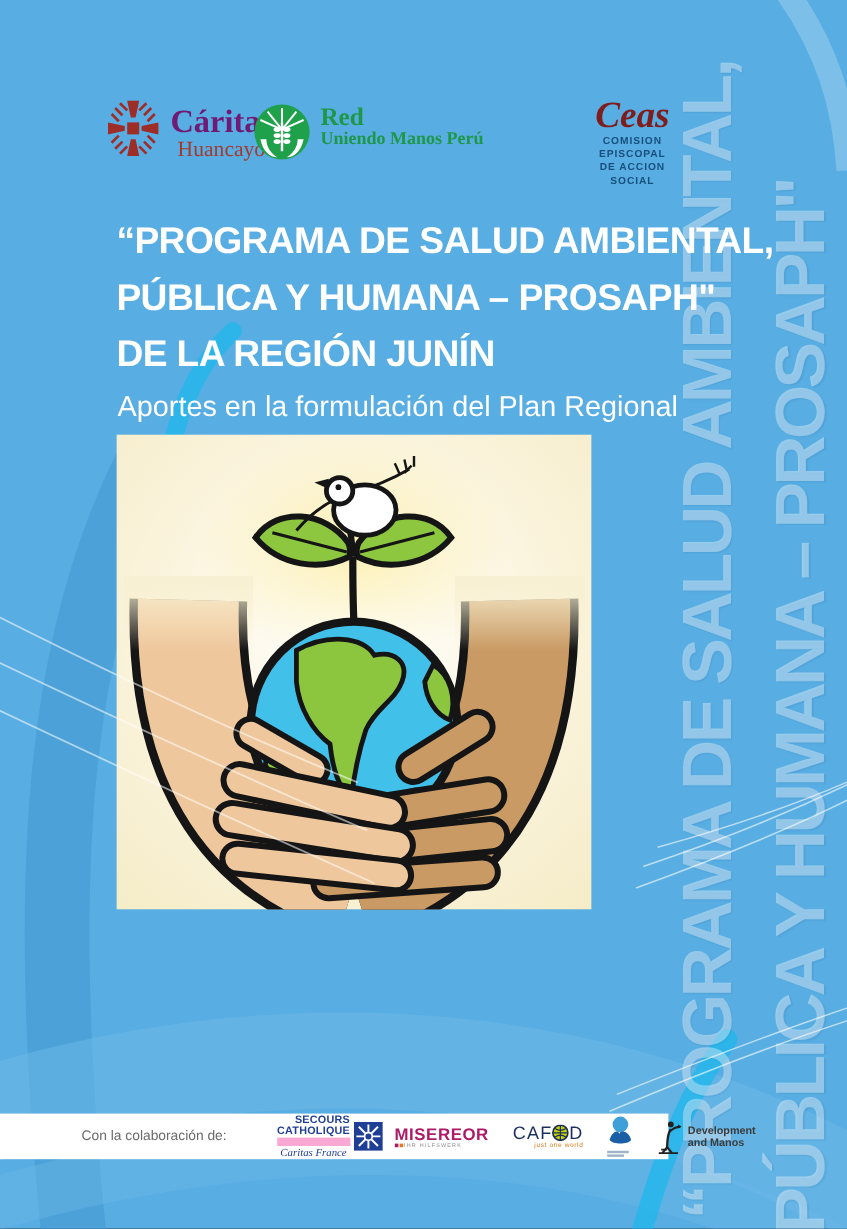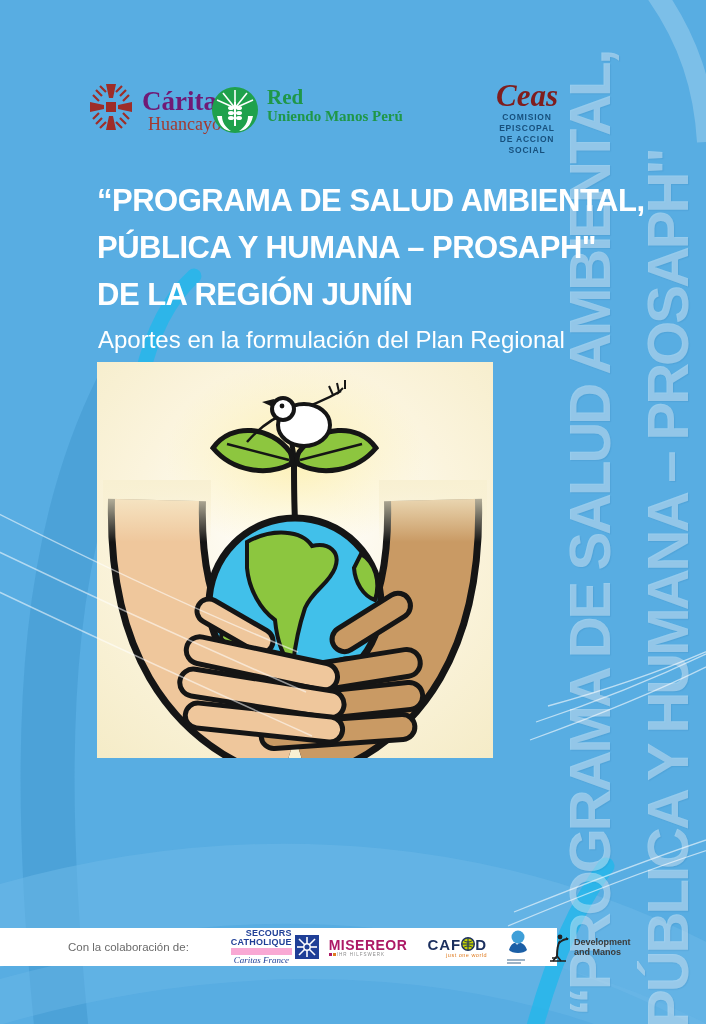--- a/index.html
+++ b/index.html
@@ -49,21 +49,21 @@
   #footer-bar{
     left:0;top:928px;width:557px;height:38px;background:#ffffff;z-index:2;
     display:flex;align-items:center;
   }
   .foot-label{font-size:11.5px;color:#6a6a6a;margin-left:68px;white-space:nowrap;}
   .sc-txt{font-size:9px;font-weight:bold;color:#1f3f97;line-height:9px;text-align:right;letter-spacing:0.2px;}
   .sc-script{font-family:"Liberation Serif",serif;font-style:italic;font-size:9px;color:#1f3f97;text-align:center;border-top:7px solid #f9a8d4;margin-top:1px;}
   .mis-name{font-size:14px;font-weight:bold;color:#ad1a66;letter-spacing:0.5px;line-height:14px;}
   .mis-sub{font-size:4.5px;color:#8a8a8a;letter-spacing:1px;}
   .mis-sq{display:inline-block;width:3px;height:3px;margin-right:1px;}
-  .cafod-name{font-size:15px;font-weight:bold;color:#1b2f5e;letter-spacing:1px;line-height:15px;display:flex;align-items:center;}
+  .cafod-name{font-size:15px;font-weight:normal;color:#1b2f5e;letter-spacing:1px;line-height:15px;display:flex;align-items:center;}
   .cafod-sub{font-size:5.5px;color:#e07b1f;text-align:right;letter-spacing:0.5px;}
   .dp-txt{font-size:9px;color:#3a3a3a;line-height:10px;font-weight:bold;}
   .tinybar{height:2px;background:#9db3c6;margin-top:1px;}
 </style>
 </head>
 <body>
 
 <div id="poster">
 
   <svg class="abs" style="left:0;top:0;z-index:0;" width="706" height="1024" viewBox="0 0 706 1024">

